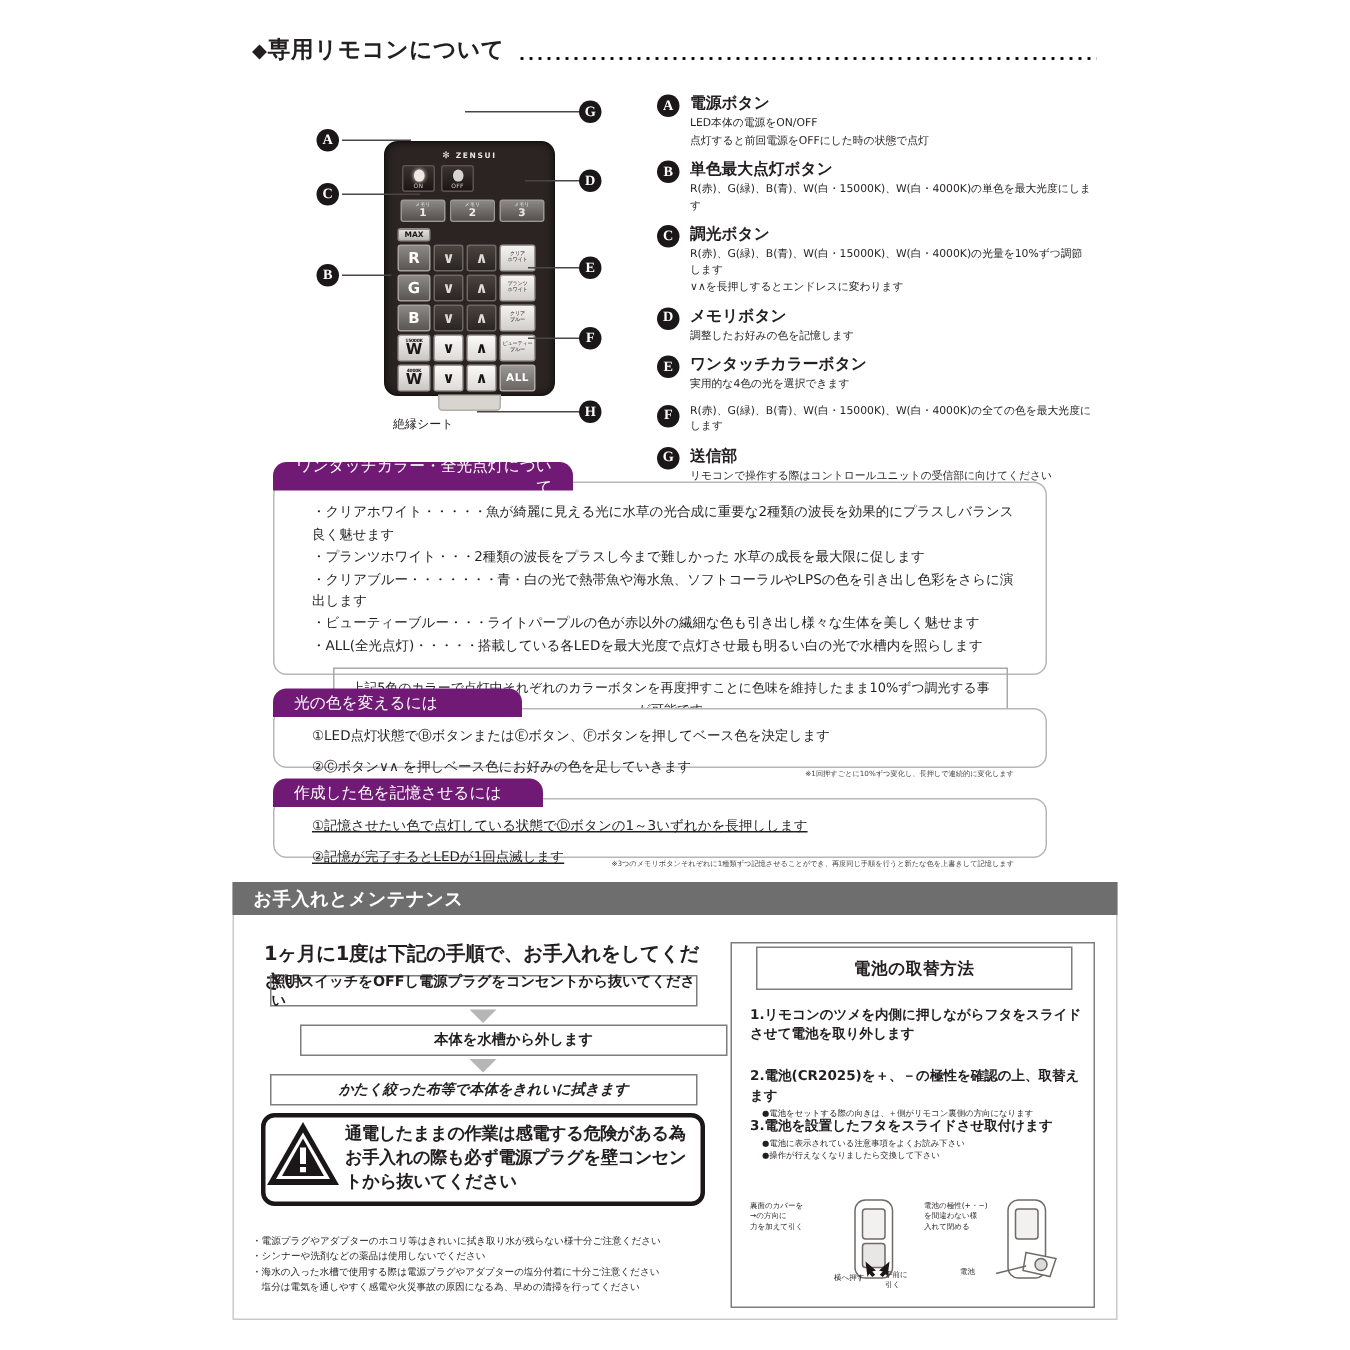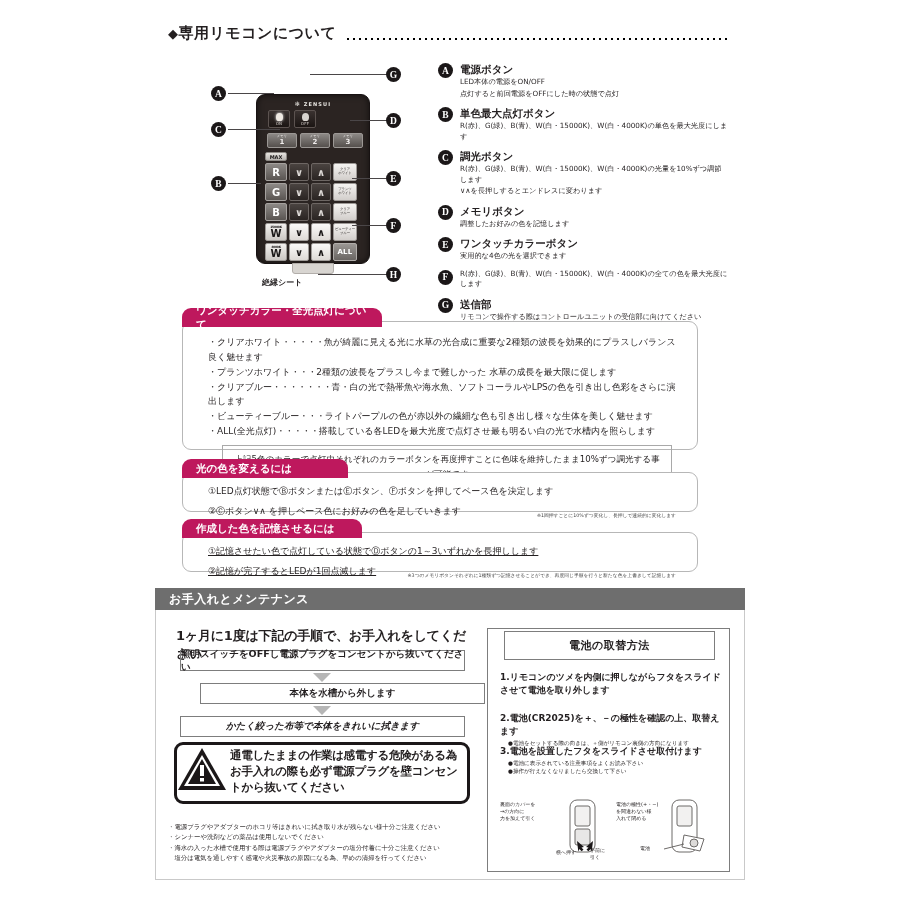--- a/index.html
+++ b/index.html
@@ -109,21 +109,21 @@
     font-size:3.4px; line-height:1.15; letter-spacing:-.1px; text-align:center;
   }
   .btn-oc.all { font-size:7px; font-weight:bold; letter-spacing:.3px;
                 background:linear-gradient(#9b9794,#6a6562); color:#fff; border-color:#b0aca9;}
 
   .sheet {
     position:absolute; left:292px; top:263px; width:42px; height:11px;
     background:#d8d5d1; border:1px solid #b2aeaa; border-radius:0 0 3px 3px;
   }
   .sheet-lab {
-    position:absolute; left:262px; top:277px; font-size:8px; font-weight:bold;
+    position:absolute; left:262px; top:277px; font-size:8px; font-weight:normal;
   }
 
   
   .cal {
     position:absolute; width:15px; height:15px; border-radius:50%;
     background:#1b1718; color:#fff; font-size:9.5px; font-weight:bold;
     display:flex; align-items:center; justify-content:center;
     font-family:"Liberation Serif",serif;
   }
   .lead { position:absolute; background:#4a4648; height:1px; }
@@ -141,24 +141,25 @@
   .lg-h { font-size:10.5px; font-weight:bold; line-height:1.35; }
   .lg-h.ul { text-underline-offset:2px; }
   .lg-h .sm { font-size:7.5px; font-weight:bold; }
   .lg-d { font-size:7.2px; line-height:1.45; margin-top:1px; }
   .lg-n { font-size:4.9px; line-height:1.4; margin-top:2px; color:#3a3636; }
 
   
   .pnl { position:absolute; }
   .pnl-tab {
     position:absolute; left:0; top:0; height:19px; min-width:150px;
-    background:#be185d; border-radius:9px 9px 0 0;
-    color:#fff; font-size:10.5px; font-weight:bold;
+    background:#701a75; border-radius:9px 9px 0 0;
+    color:#fff; font-size:10.5px; font-weight:normal;
     display:flex; align-items:center; padding:0 14px;
     z-index:2;
+    text-align:right;
   }
   .pnl-box {
     position:absolute; left:0; right:0; top:13px; bottom:0;
     border:1px solid #b7b7b7; border-radius:9px;
     background:#fff;
   }
   .pnl-inner { position:absolute; left:0; right:0; top:19px; padding:8px 16px 6px 26px; }
   .bl { font-size:9px; line-height:1.65; }
   .bl .lead-dot { letter-spacing:-.5px; }
 

